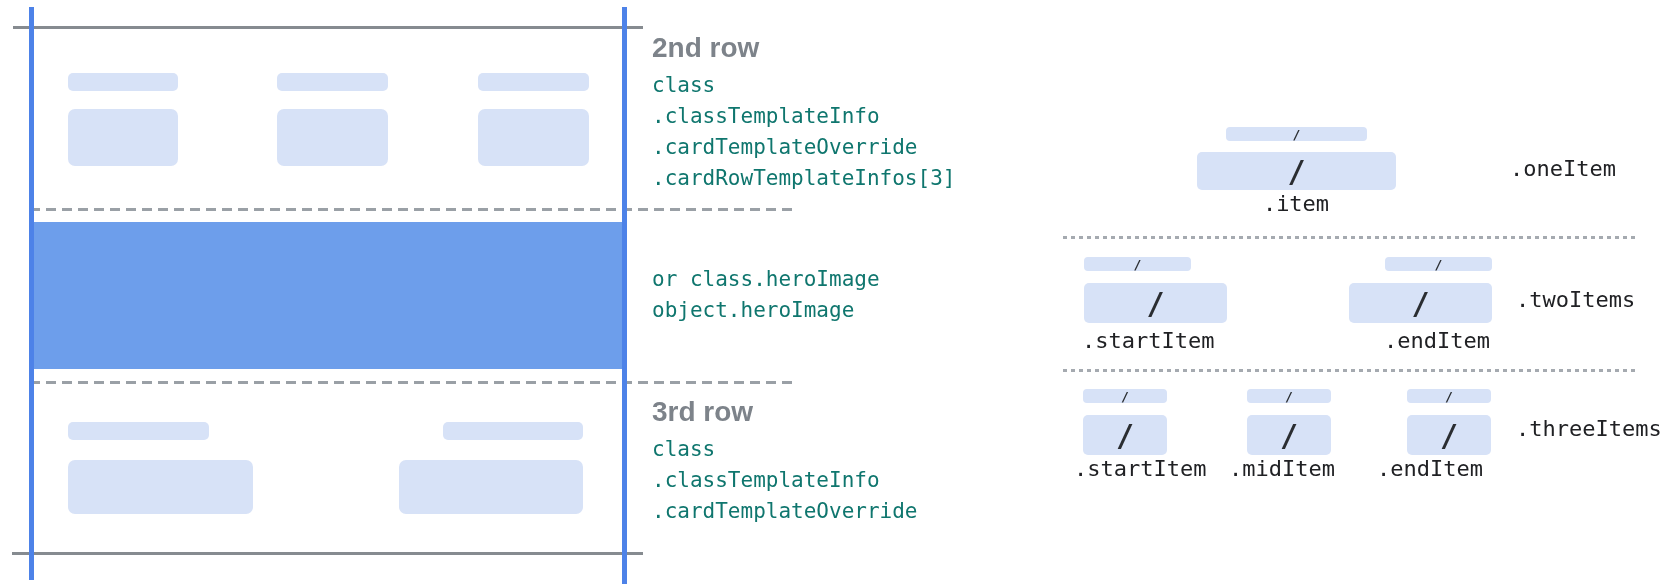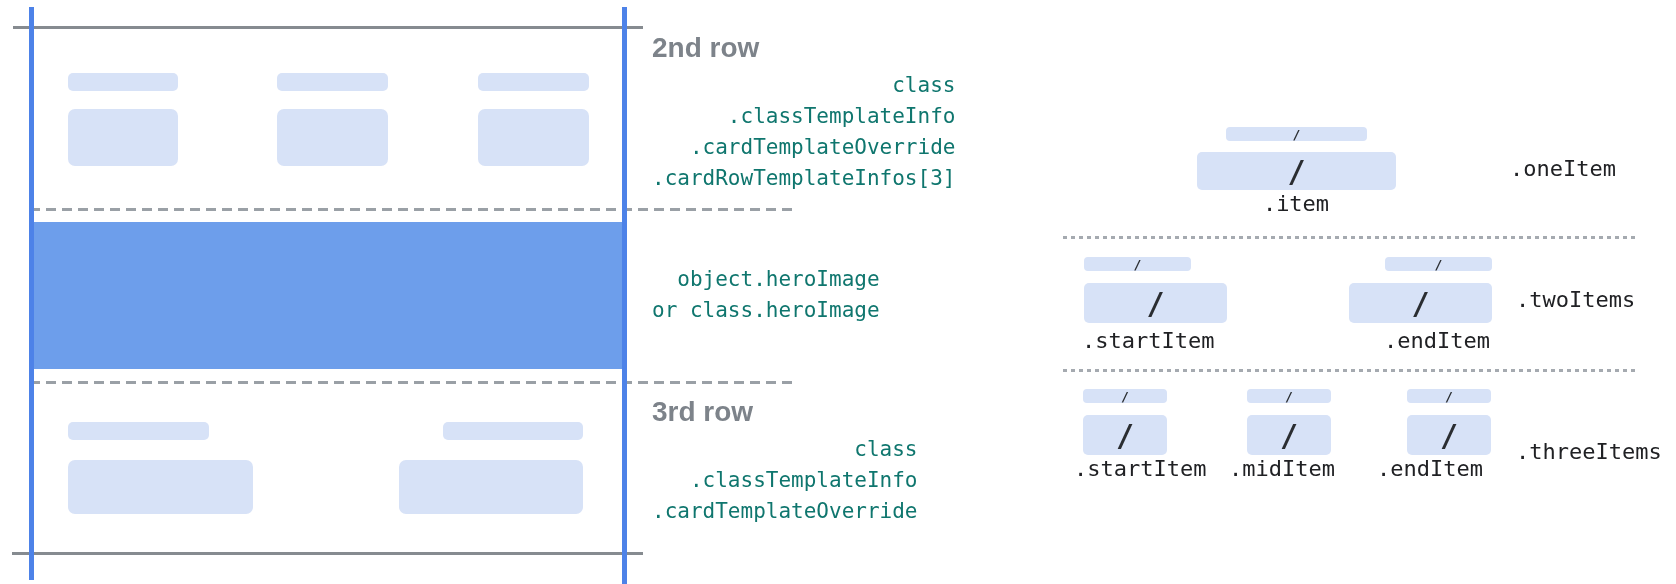--- a/index.html
+++ b/index.html
@@ -1,17 +1,17 @@
 <!DOCTYPE html>
 <html><head>
 <meta charset="utf-8">
 <style>
   html,body{margin:0;padding:0;background:#ffffff;}
   .stage{position:relative;width:1676px;height:584px;background:#ffffff;overflow:hidden;
-         font-family:"DejaVu Sans Mono",monospace;text-align:right;}
+         font-family:"DejaVu Sans Mono",monospace;}
   
   .vline{position:absolute;width:5px;background:#4d82e8;z-index:5;}
   .hline{position:absolute;height:3px;background:#868b90;z-index:4;}
   .dash-l{position:absolute;height:3px;z-index:1;
           background:repeating-linear-gradient(90deg,#9aa0a6 0 10px,transparent 10px 16px);}
   .dash-r{position:absolute;height:3px;z-index:1;
           background:repeating-linear-gradient(90deg,#a5aab0 0 4px,transparent 4px 8px);}
   
   .ph{position:absolute;background:#d7e2f7;border-radius:5px;z-index:2;}
   .hero{position:absolute;background:#6d9eeb;z-index:2;}
@@ -56,22 +56,22 @@
 
   <div class="section-title" style="left:652px;top:32px">2nd row</div>
   <div class="code" style="left:652px;top:70px">
     <div>class</div>
     <div>.classTemplateInfo</div>
     <div>.cardTemplateOverride</div>
     <div>.cardRowTemplateInfos[3]</div>
   </div>
 
   <div class="code" style="left:652px;top:264px">
+    <div>or class.heroImage</div>
     <div>object.heroImage</div>
-    <div>or class.heroImage</div>
   </div>
 
   <div class="section-title" style="left:652px;top:396px">3rd row</div>
   <div class="code" style="left:652px;top:434px">
     <div>class</div>
     <div>.classTemplateInfo</div>
     <div>.cardTemplateOverride</div>
   </div>
 
   <div class="ph bar" style="left:1226px;top:127px;width:141px;height:14px;border-radius:4px">
@@ -117,15 +117,15 @@
   </div>
   <div class="ph bar" style="left:1407px;top:389px;width:84px;height:14px;border-radius:4px">
     <span class="slash-sm">/</span>
   </div>
   <div class="ph bar" style="left:1407px;top:415px;width:84px;height:40px">
     <span class="slash-lg">/</span>
   </div>
   <div class="rcode" style="left:1074px;top:457px">.startItem</div>
   <div class="rcode" style="left:1229px;top:457px">.midItem</div>
   <div class="rcode" style="left:1377px;top:457px">.endItem</div>
-  <div class="rcode" style="left:1516px;top:440px">.threeItems</div>
+  <div class="rcode" style="left:1516px;top:417px">.threeItems</div>
 
 </div>
 
 </body></html>

